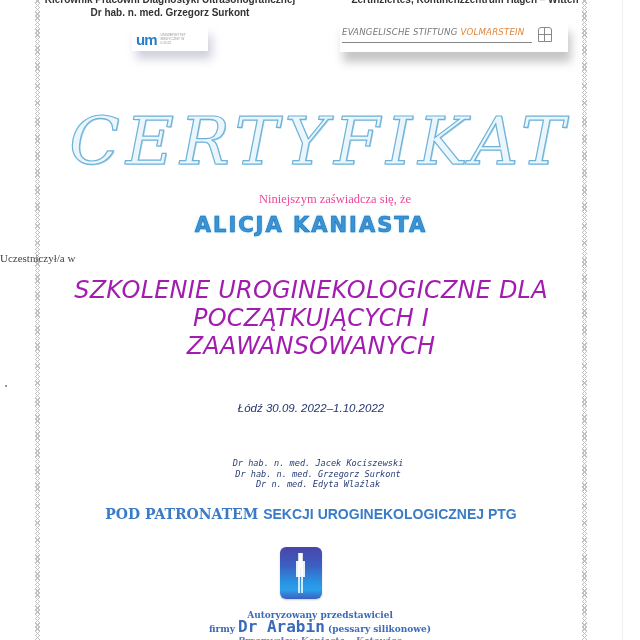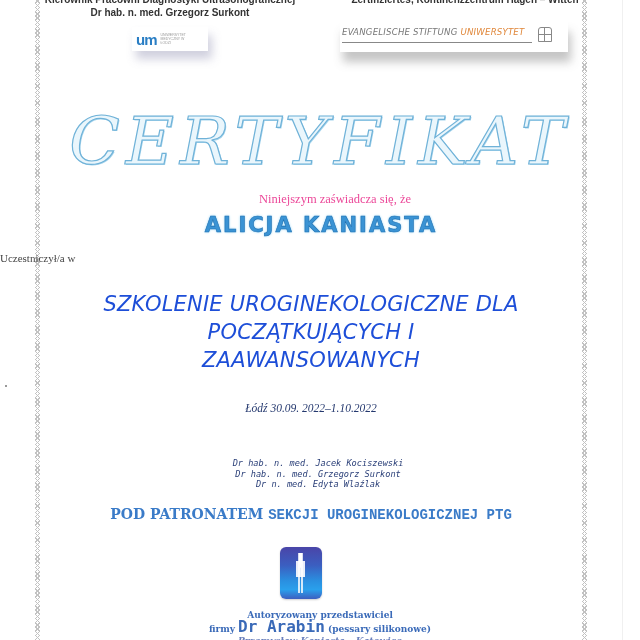--- a/index.html
+++ b/index.html
@@ -49,32 +49,32 @@
   .title {
     position: absolute; left: 0; width: 640px; top: 103px; text-align: center;
     font-family: "DejaVu Serif", serif; font-style: italic; font-size: 66px; letter-spacing: 6px;
     color: #eaf6fc; -webkit-text-stroke: 1.2px #6fb2d8;
     text-shadow: 1px 1px 0 #a9d6ee;
   }
   .intro { position: absolute; left: 0; width: 622px; top: 192px; text-align: center;
     font-family: "Liberation Serif", serif; font-size: 12.5px; color: #ec4899; padding-left: 24px; }
   .name { position: absolute; left: 0; width: 622px; top: 213px; text-align: center;
     font-family: "DejaVu Sans", sans-serif; font-weight: bold; font-size: 21px; letter-spacing: 2px;
-    color: #3a93d4; -webkit-text-stroke: 0.6px #1f6fb0; text-shadow: 0 0 3px #a8dcf7, 0 0 2px #bfe6fa; padding-left: 10px; }
+    color: #3a93d4; -webkit-text-stroke: 0.6px #1f6fb0; text-shadow: 0 0 3px #a8dcf7, 0 0 2px #bfe6fa; }
   .participated { position: absolute; left: 0; width: 622px; top: 252px; text-align: left;
     font-family: "Liberation Serif", serif; font-size: 11px; color: #444; line-height: 12px; }
-  .course { position: absolute; left: 0; width: 622px; top: 290px; text-align: center;
-    font-family: "DejaVu Sans", sans-serif; font-style: italic; font-size: 21px; color: #1d4ed8; line-height: 28px; letter-spacing: 0.2px; }
+  .course { position: absolute; left: 0; width: 622px; top: 276px; text-align: center;
+    font-family: "DejaVu Sans", sans-serif; font-style: italic; font-size: 24px; color: #a21caf; line-height: 28px; letter-spacing: 0.2px; }
   .place-date { position: absolute; left: 0; width: 622px; top: 402px; text-align: center;
-    font-family: Liberation Serif, serif; font-style: italic; font-size: 11.5px; color: #24386e; }
+    font-family: Liberation Sans, sans-serif; font-style: italic; font-size: 11.5px; color: #24386e; }
   .lecturers { position: absolute; left: 7px; width: 622px; top: 458px; text-align: center;
     font-family: "DejaVu Sans Mono", monospace; font-style: italic; font-size: 8.6px; color: #2a3f78; line-height: 10.5px; }
   .patron { position: absolute; left: 0; width: 622px; top: 506px; text-align: center; font-size: 14px; color: #3a7bc8; white-space: nowrap; }
   .patron .a { font-family: "DejaVu Serif", serif; font-weight: bold; }
-  .patron .b { font-family: Liberation Mono, monospace; font-weight: bold; }
+  .patron .b { font-family: Liberation Sans, sans-serif; font-weight: bold; }
   .arabin-logo {
     position: absolute; left: 280px; top: 547px; width: 42px; height: 52px; border-radius: 6px;
     background: linear-gradient(180deg, #4a45a8 0%, #3b5ec0 35%, #2a8fe0 65%, #2aa0ec 82%, #3d5fc0 100%);
     box-shadow: 0 1px 2px rgba(0,0,0,0.2);
   }
   .arabin-figure { position: absolute; left: 16px; top: 6px; width: 9px; height: 40px;
     background: radial-gradient(ellipse at 50% 10%, #fff 0 20%, transparent 22%),
                 linear-gradient(180deg, transparent 0 8px, rgba(255,255,255,0.9) 8px 24px, transparent 24px),
                 linear-gradient(90deg, transparent 2px, rgba(255,255,255,0.8) 2px 4px, transparent 4px 5px, rgba(255,255,255,0.8) 5px 7px, transparent 7px);
   }
@@ -99,21 +99,21 @@
   <div>Zertifiziertes, Kontinenzzentrum Hagen – Witten</div>
 </div>
 
 <div class="um-logo">
   <span class="um-mark">um</span>
   <span class="um-text">UNIWERSYTET MEDYCZNY W ŁODZI</span>
 </div>
 
 <div class="esv-logo">
   <div class="esv-text">
-    <span>EVANGELISCHE STIFTUNG </span><span class="accent">UNIWERSYTET</span>
+    <span>EVANGELISCHE STIFTUNG </span><span class="accent">VOLMARSTEIN</span>
   </div>
   <div class="esv-line"></div>
   <div class="esv-icon"></div>
 </div>
 
 <div class="title">CERTYFIKAT</div>
 <div class="intro">Niniejszym zaświadcza się, że</div>
 <div class="name">ALICJA KANIASTA</div>
 <div class="participated">
   <div>Uczestniczył/a w</div>

